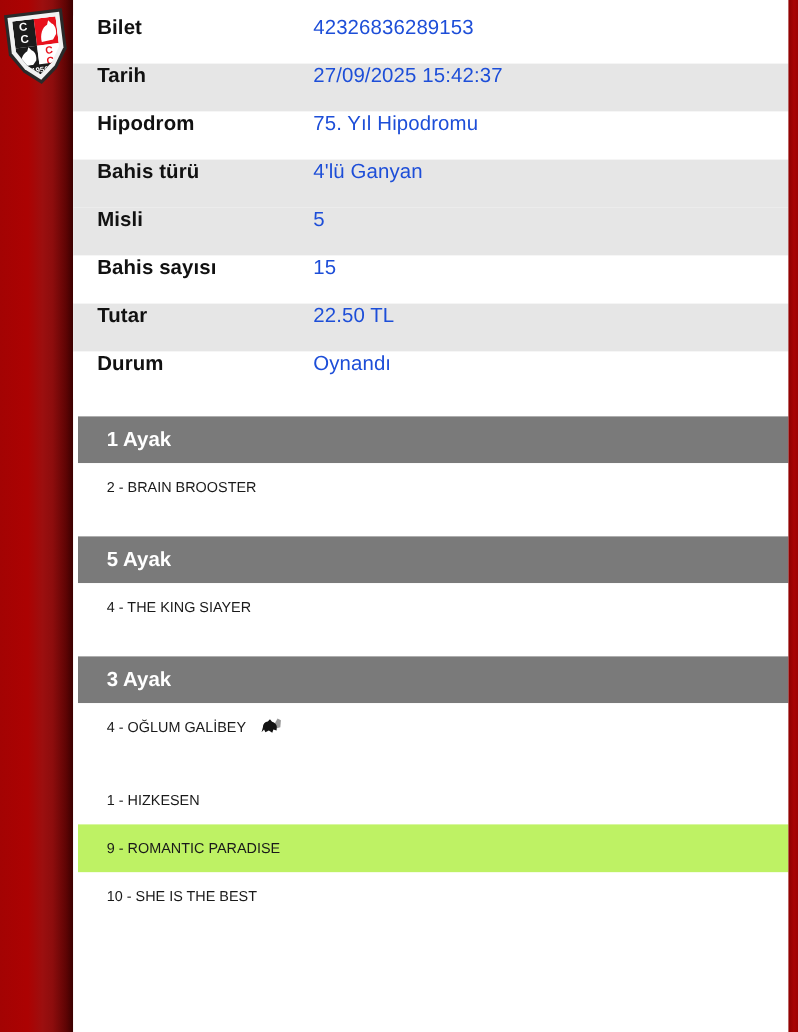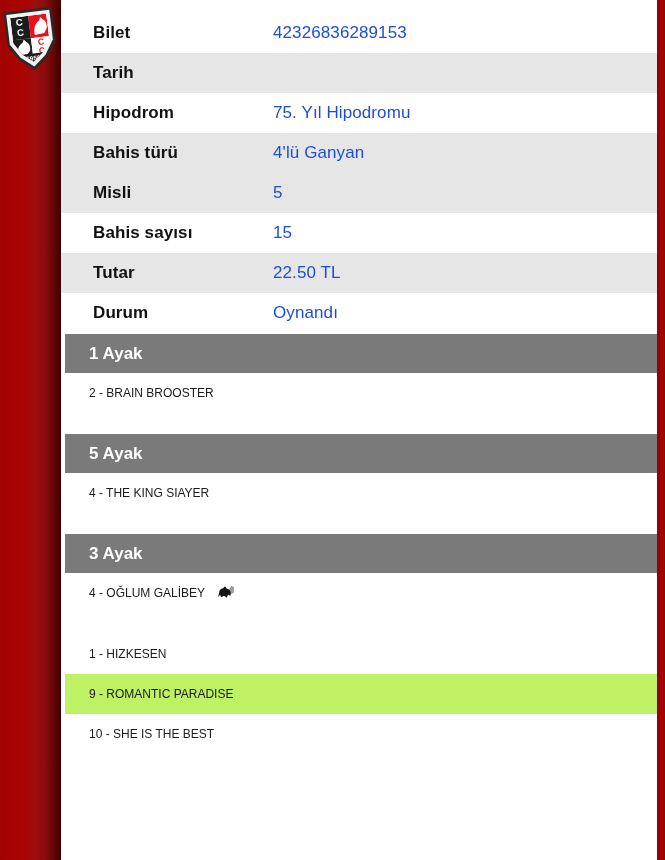--- a/index.html
+++ b/index.html
@@ -24,36 +24,35 @@
     background:#ffffff;
   }
   
   .logo-wrap{
     position:absolute;left:5px;top:6px;width:52px;height:66px;
     transform:rotate(-7deg);
   }
   
   .info-table{padding-top:13px;}
   .info-row{
-    height:40px;display:flex;align-items:center;
+    height:40px;display:flex;
     background:#ffffff;
-    padding-left:12px;
   }
   .info-row.alt{background:#e6e6e6;}
   .info-label{
     box-sizing:border-box;width:200px;padding-left:20px;
     font-size:17px;font-weight:bold;color:#111111;letter-spacing:0.1px;
   }
   .info-value{
     font-size:17px;color:#1d4ed8;letter-spacing:0.1px;
   }
   
   .legs{margin-left:4px;}
   .leg{padding-bottom:21px;background:#ffffff;}
-  .leg:first-child{margin-top:1px;}
+  .leg:first-child{margin-top:14px;}
   .leg-header{
     height:39px;display:flex;align-items:center;
     background:#7a7a7a;color:#ffffff;
     font-size:17px;font-weight:bold;padding-left:24px;
   }
   .leg-row{
     height:40px;display:flex;align-items:center;
     padding-left:24px;font-size:12px;color:#1a1a1a;background:#ffffff;
   }
   .leg-row.alt{background:#bef264;}
@@ -100,20 +99,21 @@
 
 <div class="content">
 
   <div class="info-table">
     <div class="info-row">
       <span class="info-label">Bilet</span>
       <span class="info-value">42326836289153</span>
     </div>
     <div class="info-row alt">
       <span class="info-label">Tarih</span>
+      <span class="info-value">27/09/2025 15:42:37</span>
     </div>
     <div class="info-row">
       <span class="info-label">Hipodrom</span>
       <span class="info-value">75. Yıl Hipodromu</span>
     </div>
     <div class="info-row alt">
       <span class="info-label">Bahis türü</span>
       <span class="info-value">4'lü Ganyan</span>
     </div>
     <div class="info-row alt">

